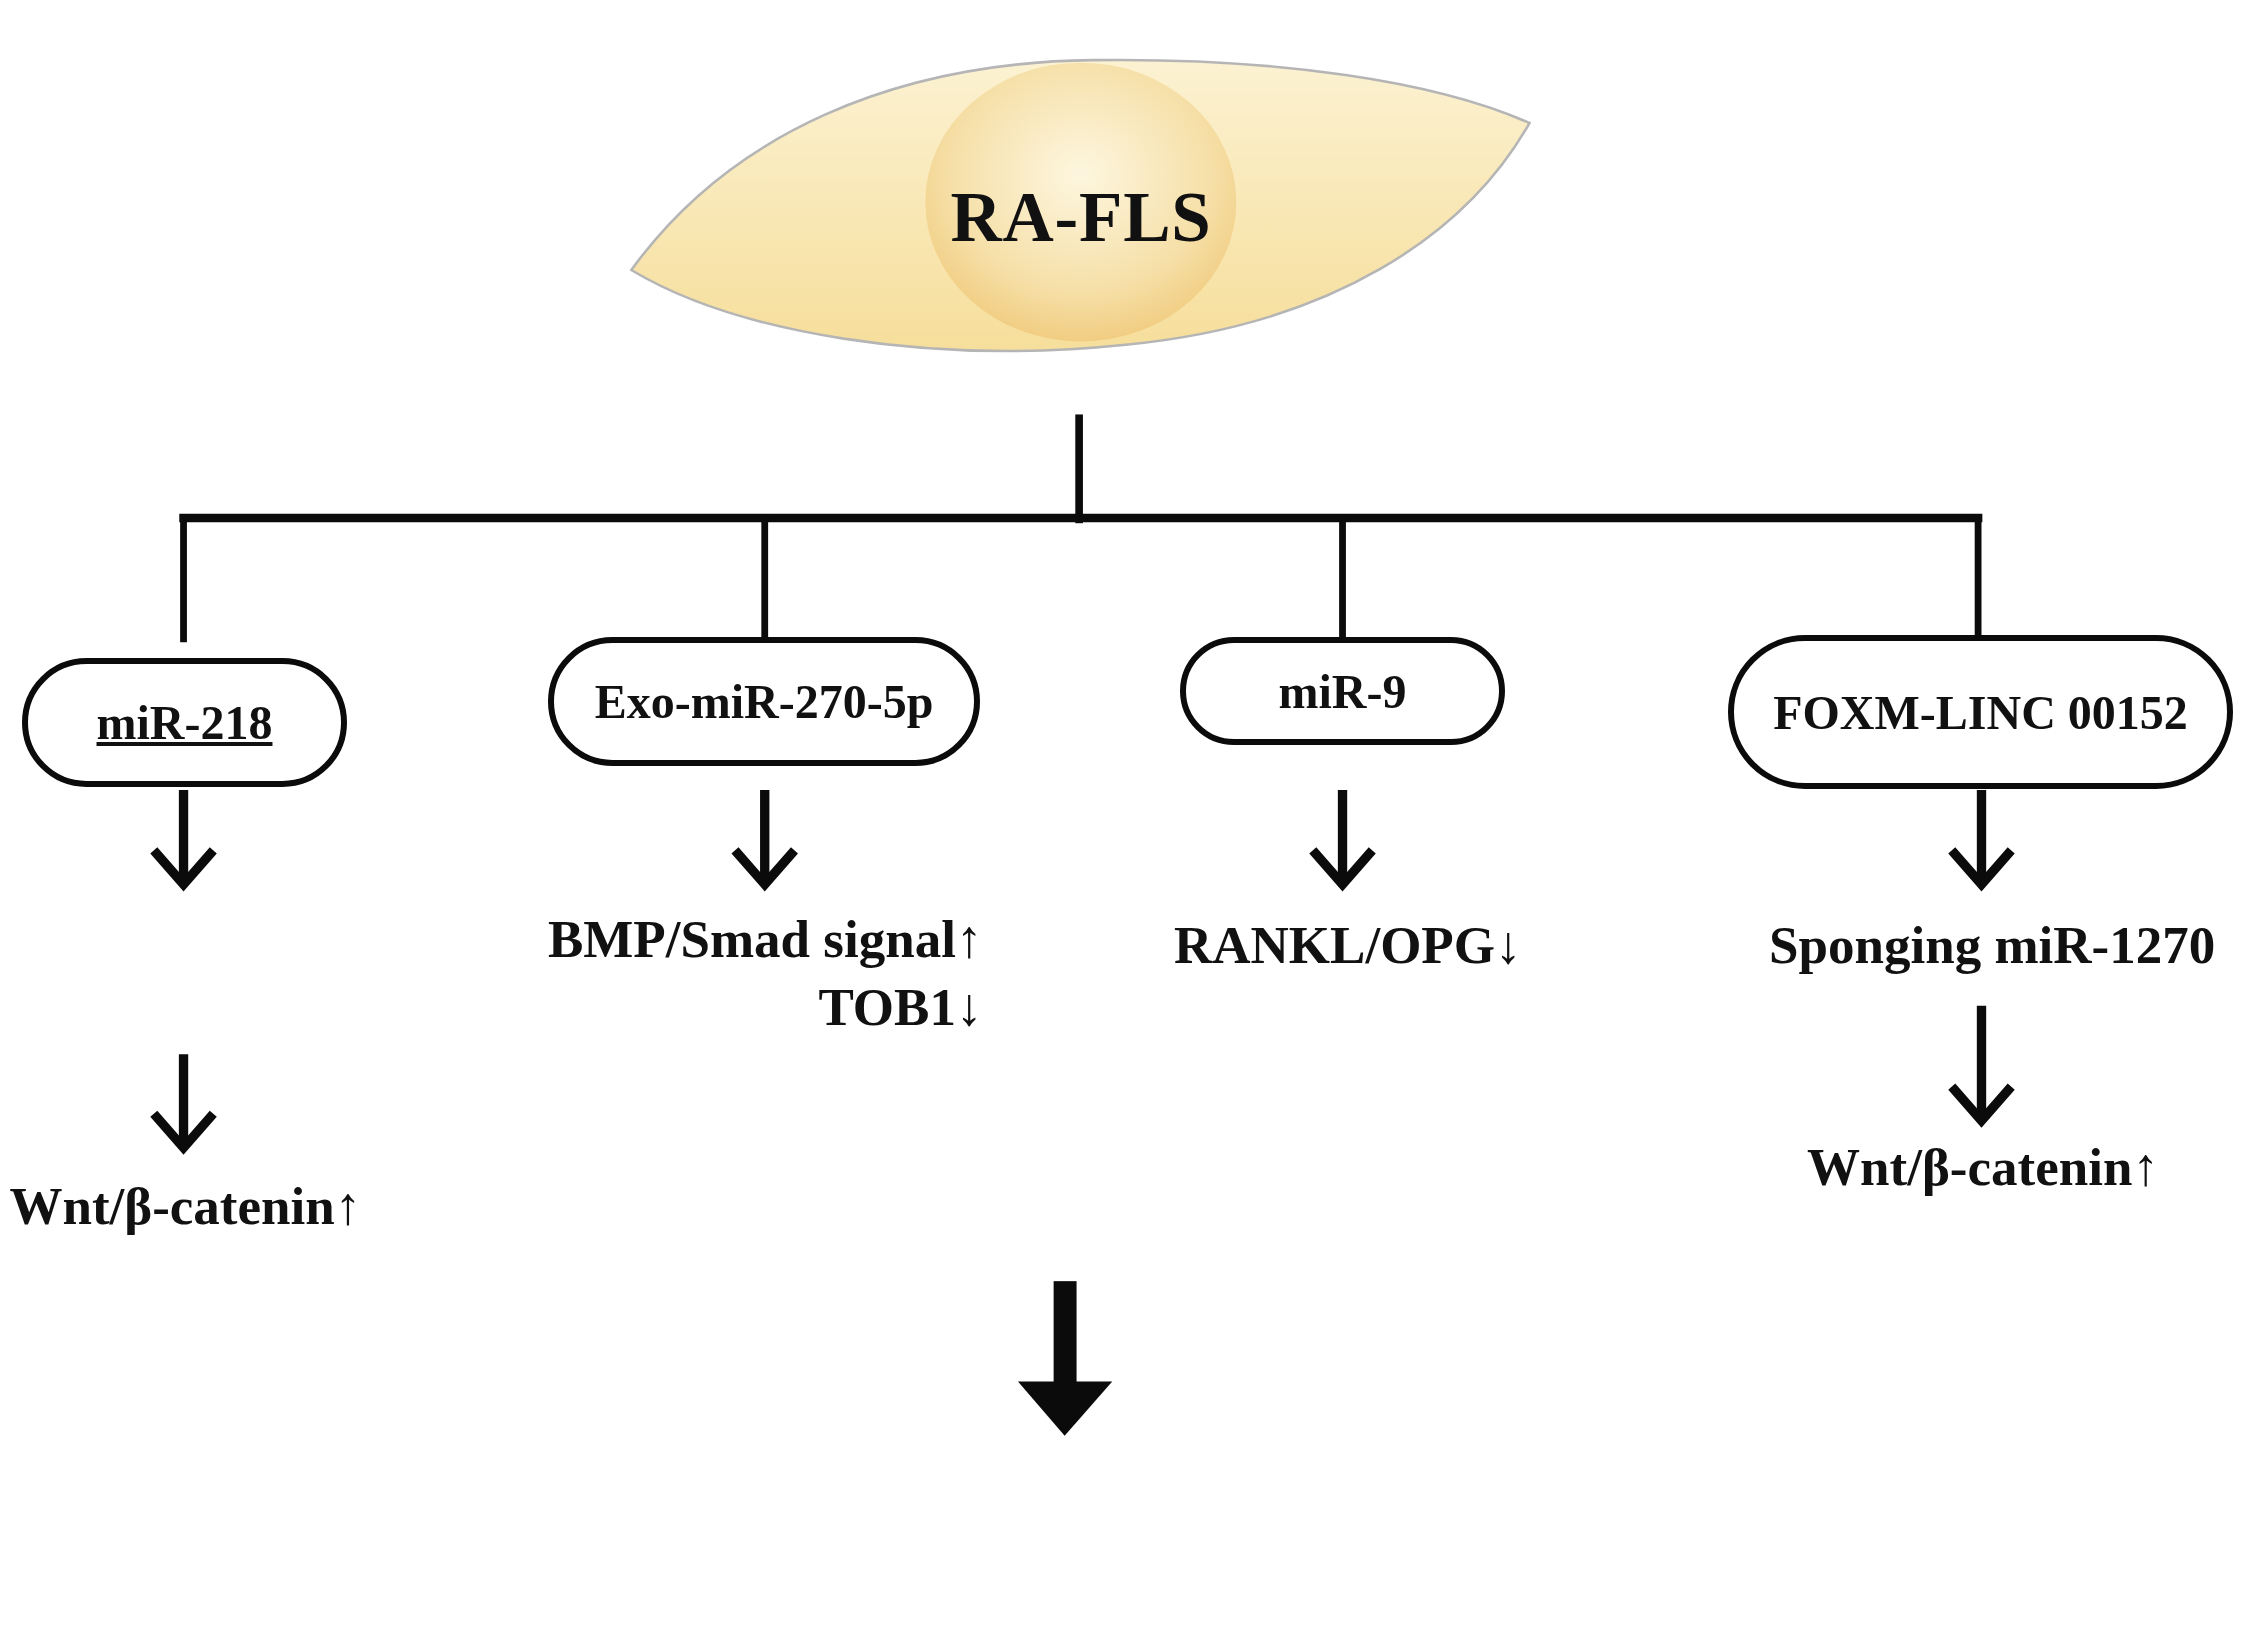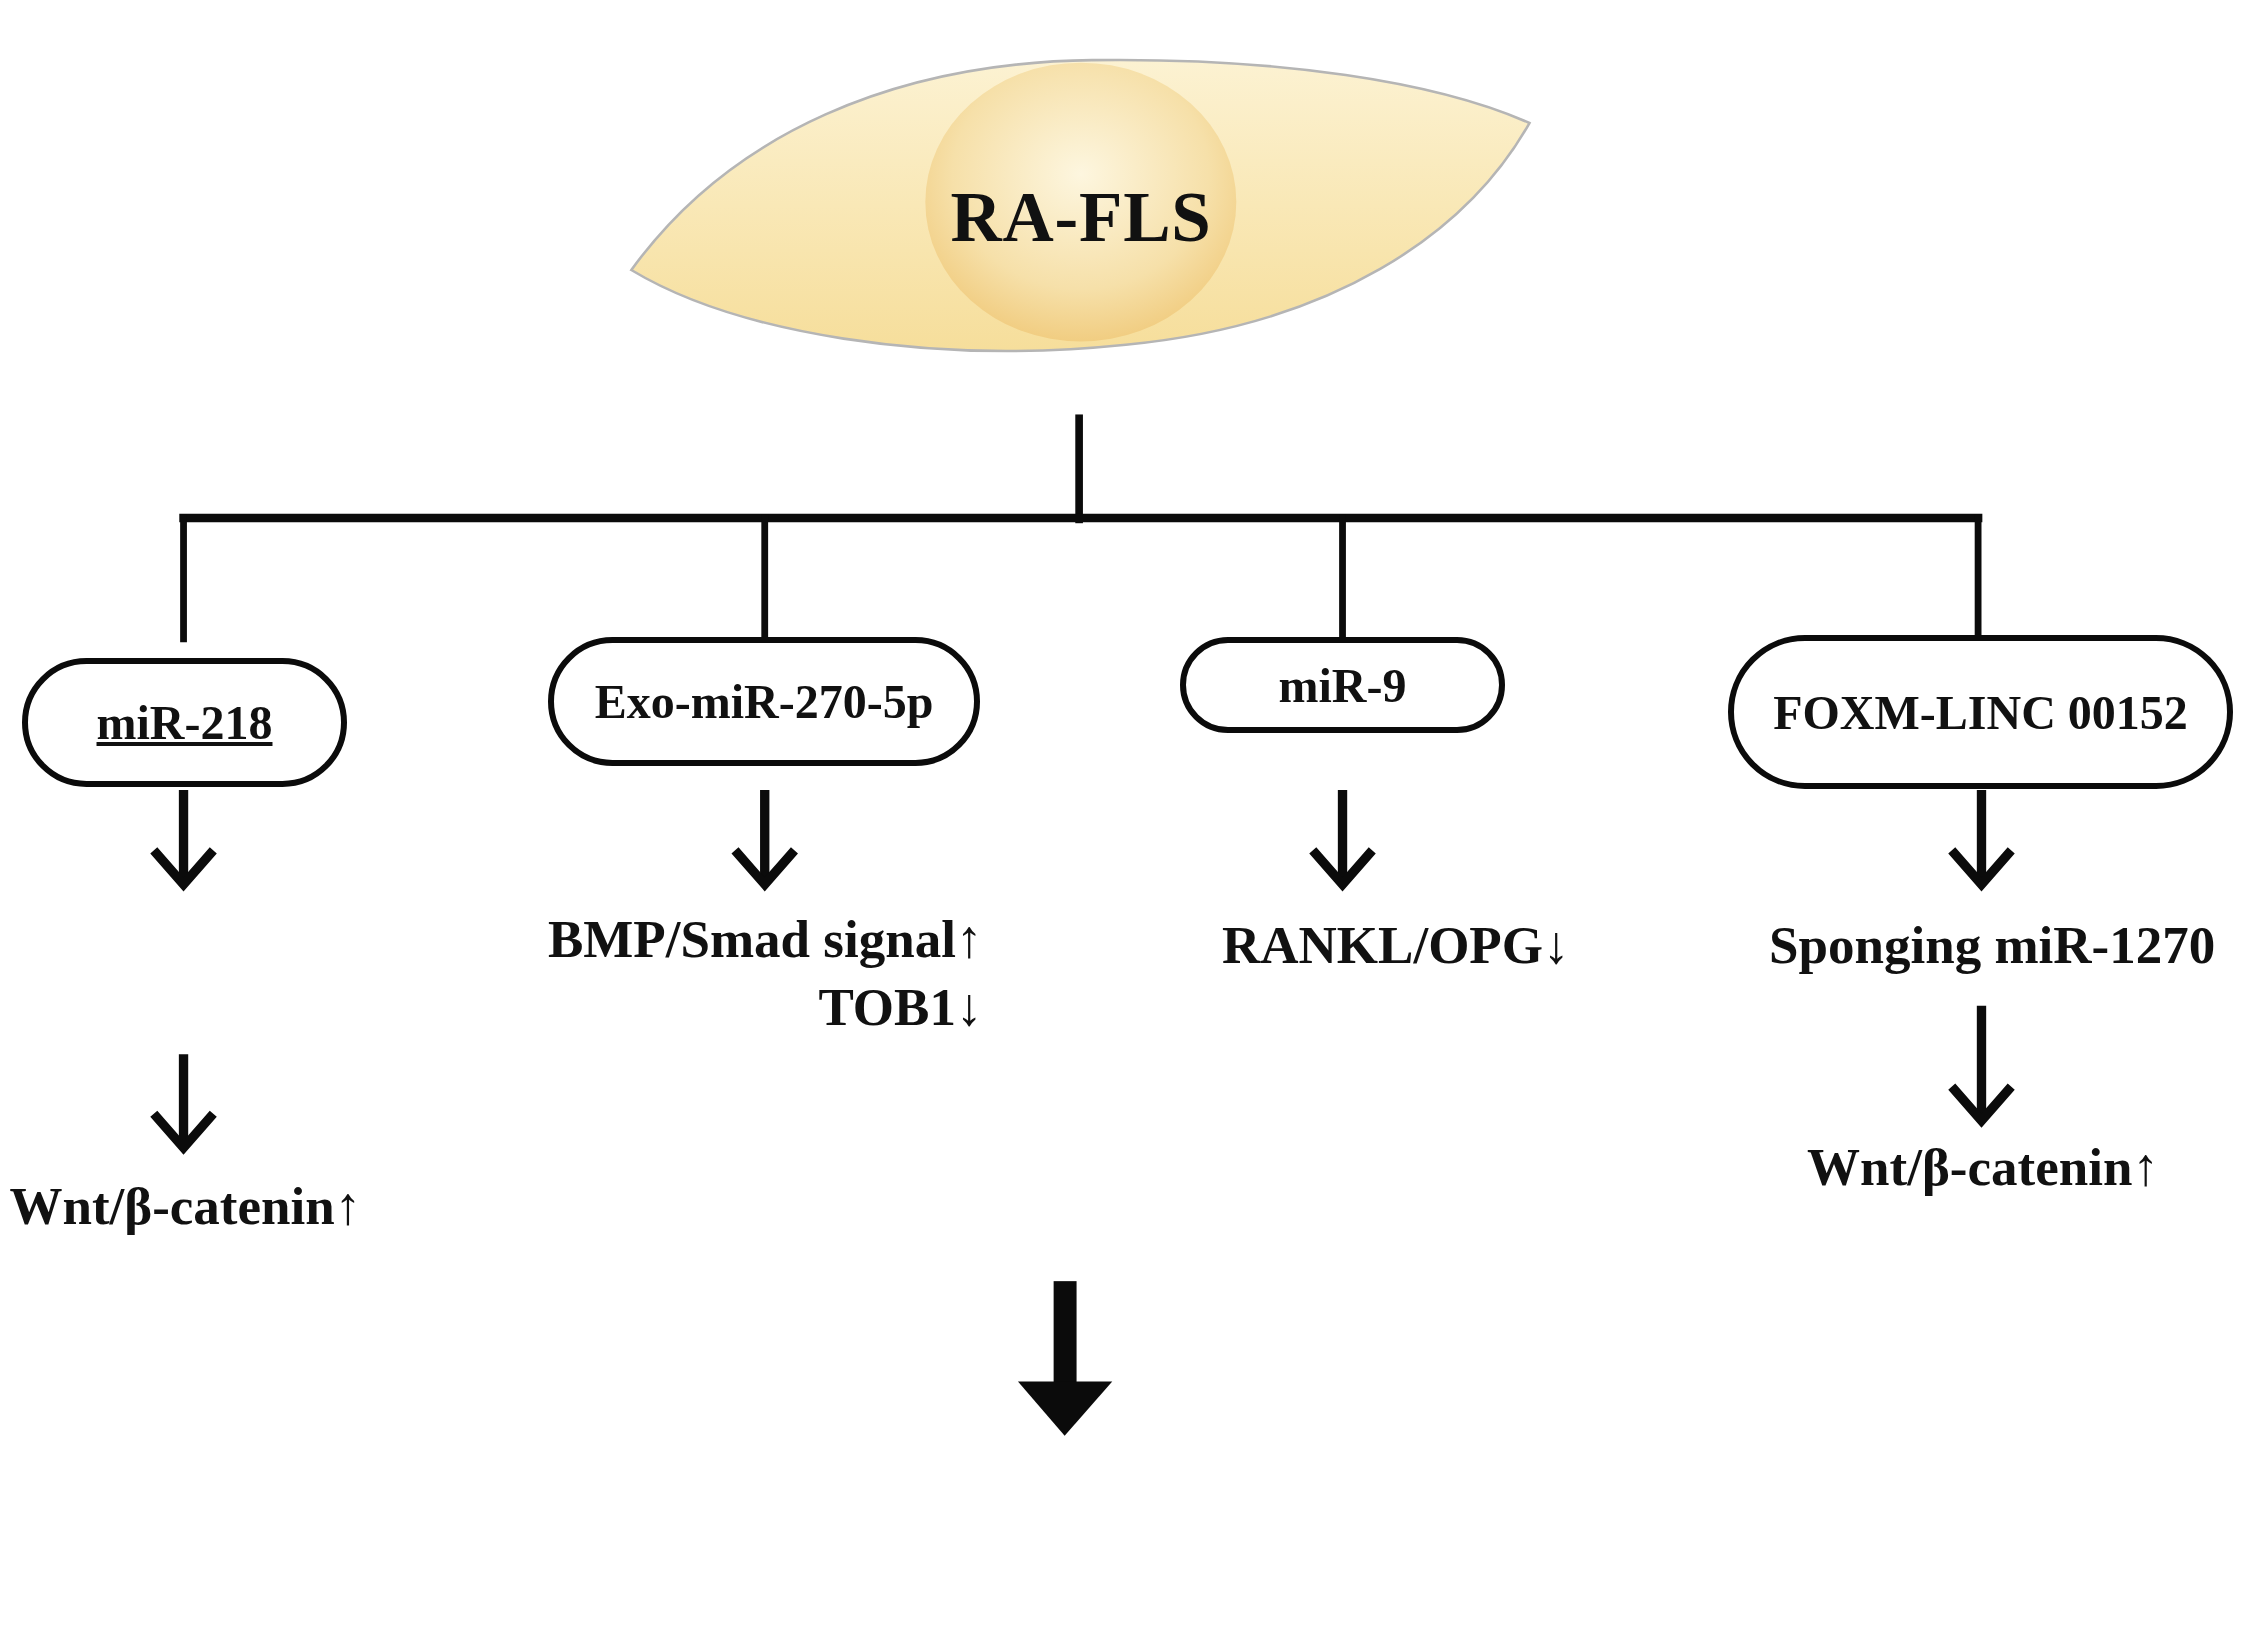--- a/index.html
+++ b/index.html
@@ -32,30 +32,30 @@
   }
   .pill{
     position:absolute;box-sizing:border-box;
     border:6px solid var(--line);border-radius:93px;
     background:var(--background);
     display:flex;align-items:center;justify-content:center;
     font-weight:700;font-size:48px;white-space:nowrap;
   }
   .pill-1{left:22px;top:626px;width:325px;height:129px;text-decoration:underline;}
   .pill-2{left:548px;top:605px;width:432px;height:129px;}
-  .pill-3{left:1180px;top:605px;width:325px;height:96px;}
+  .pill-3{left:1180px;top:605px;width:325px;height:108px;}
   .pill-4{left:1728px;top:603px;width:505px;height:154px;}
   .fx{
     position:absolute;font-weight:700;font-size:53px;line-height:68px;
     text-align:center;white-space:nowrap;
   }
   .fx-1a{left:13.6px;top:872px;width:340px;}
   .fx-1b{left:-1.7px;top:1140px;width:374px;}
   .fx-2{left:548px;top:873px;text-align:right;}
-  .fx-3{left:1222px;top:879px;width:340px;}
+  .fx-3{left:1174px;top:879px;width:340px;}
   .fx-4a{left:1769px;top:879px;width:425px;}
   .fx-4b{left:1796px;top:1101px;width:374px;}
   .outcome{
     position:absolute;box-sizing:border-box;
     left:554px;top:1422px;width:1052px;height:202px;
     border:11px solid var(--line);border-radius:101px;
     background:var(--background);
     display:flex;align-items:center;justify-content:center;
     font-weight:700;font-size:65px;white-space:nowrap;
   }

